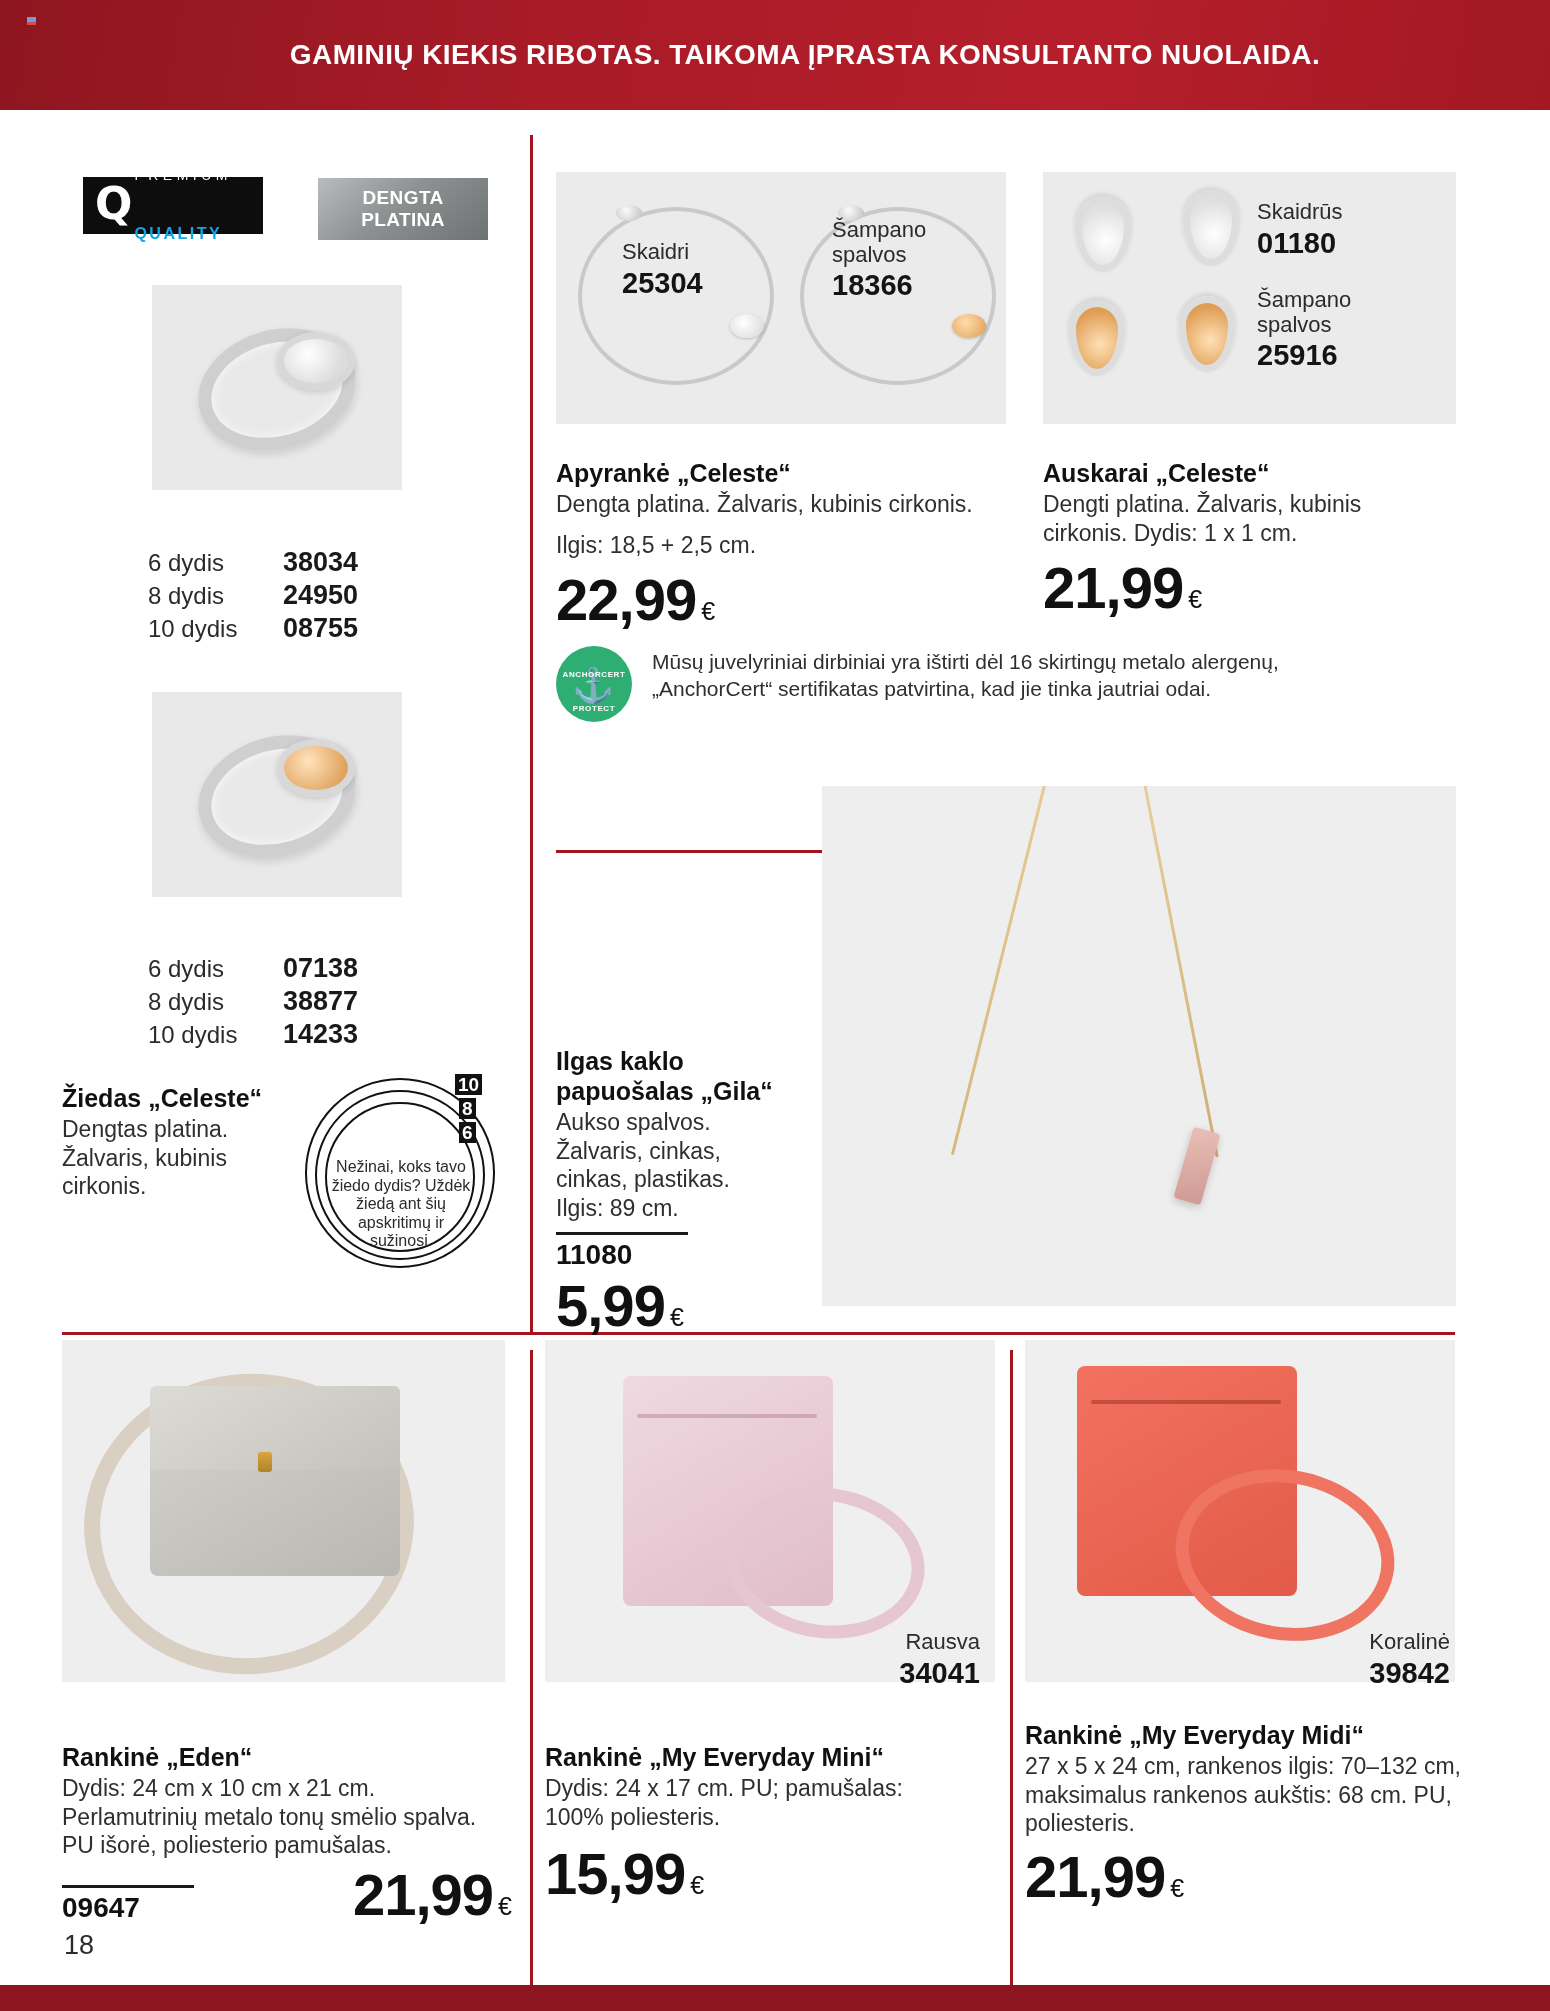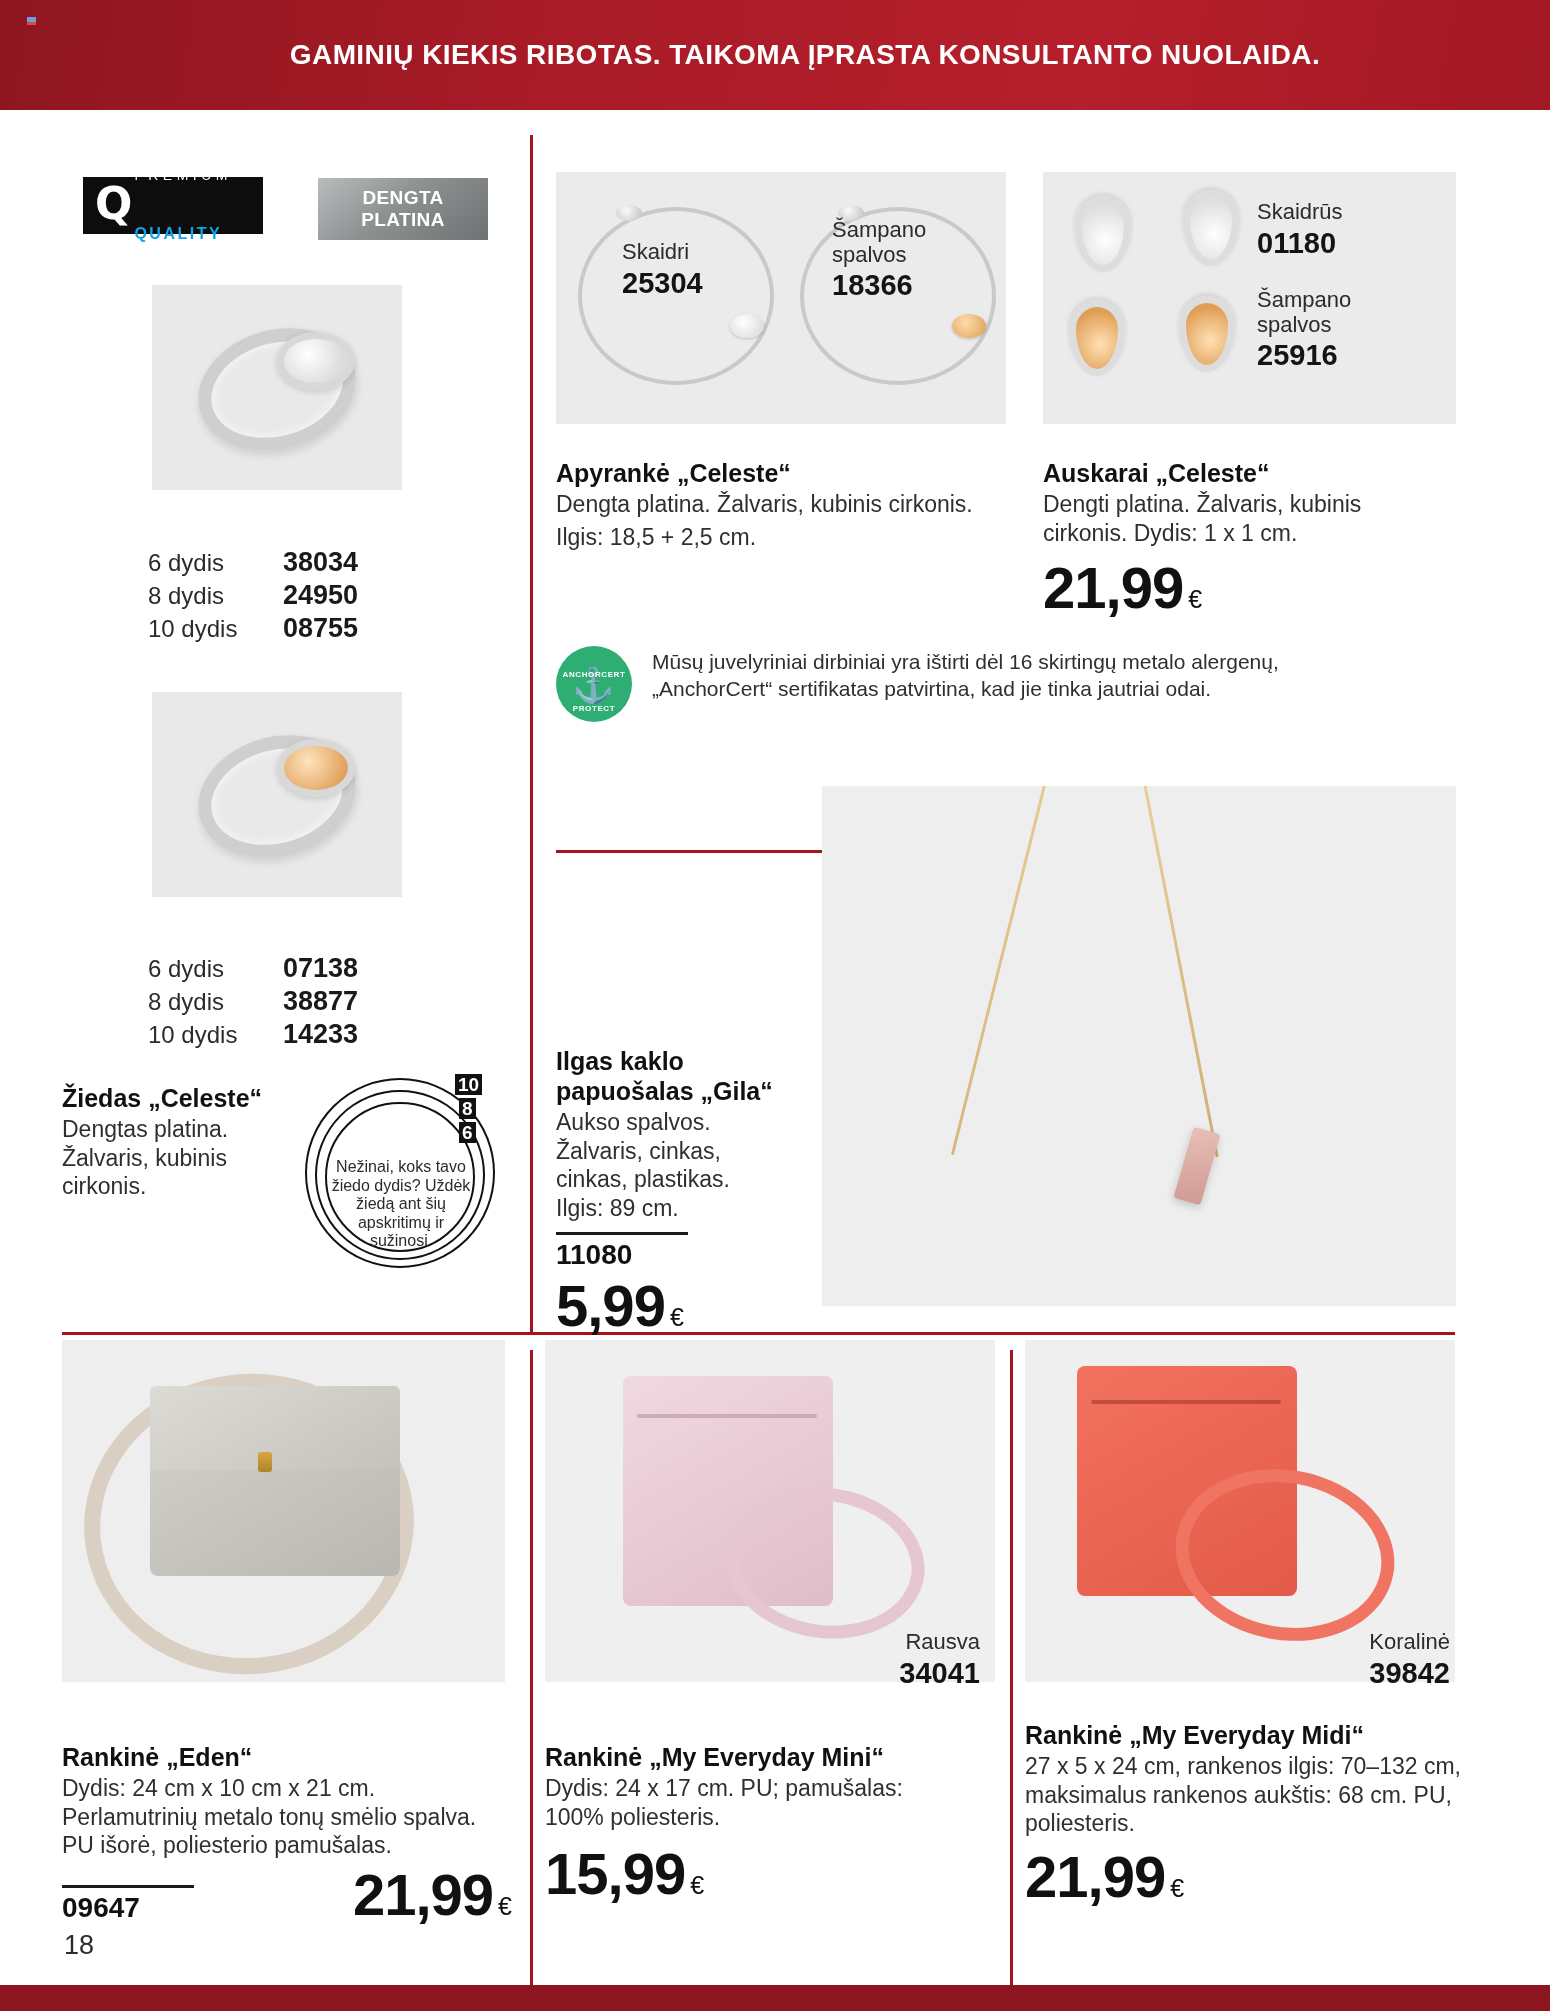--- a/index.html
+++ b/index.html
@@ -453,21 +453,24 @@
   <span class="num">25304</span>
 </div>
 <div class="photo-label" style="left:832px; top:218px; width:130px;">
   <span>Šampano spalvos</span>
   <span class="num">18366</span>
 </div>
 
 <div style="position:absolute; left:556px; top:458px; width:470px;">
   <div class="prod-title">Apyrankė „Celeste“</div>
   <div class="prod-desc">Dengta platina. Žalvaris, kubinis cirkonis.</div>
-  <div class="prod-desc" style="margin-top:4px">Ilgis: 18,5 + 2,5 cm.</div>
+  <div class="prod-desc" style="margin-top:12px">Ilgis: 18,5 + 2,5 cm.</div>
+  <div class="price" style="margin-top:12px;">
+    <span>22,99</span><span class="eur">€</span>
+  </div>
 </div>
 
 <div class="photo" style="left:1043px; top:172px; width:413px; height:252px;">
   <div class="ear-stone clear" style="left:32px; top:24px;"></div>
   <div class="ear-stone clear" style="left:140px; top:18px;"></div>
   <div class="ear-stone champ" style="left:26px; top:128px;"></div>
   <div class="ear-stone champ" style="left:136px; top:124px;"></div>
 </div>
 
 <div class="photo-label" style="left:1257px; top:200px; width:140px;">

